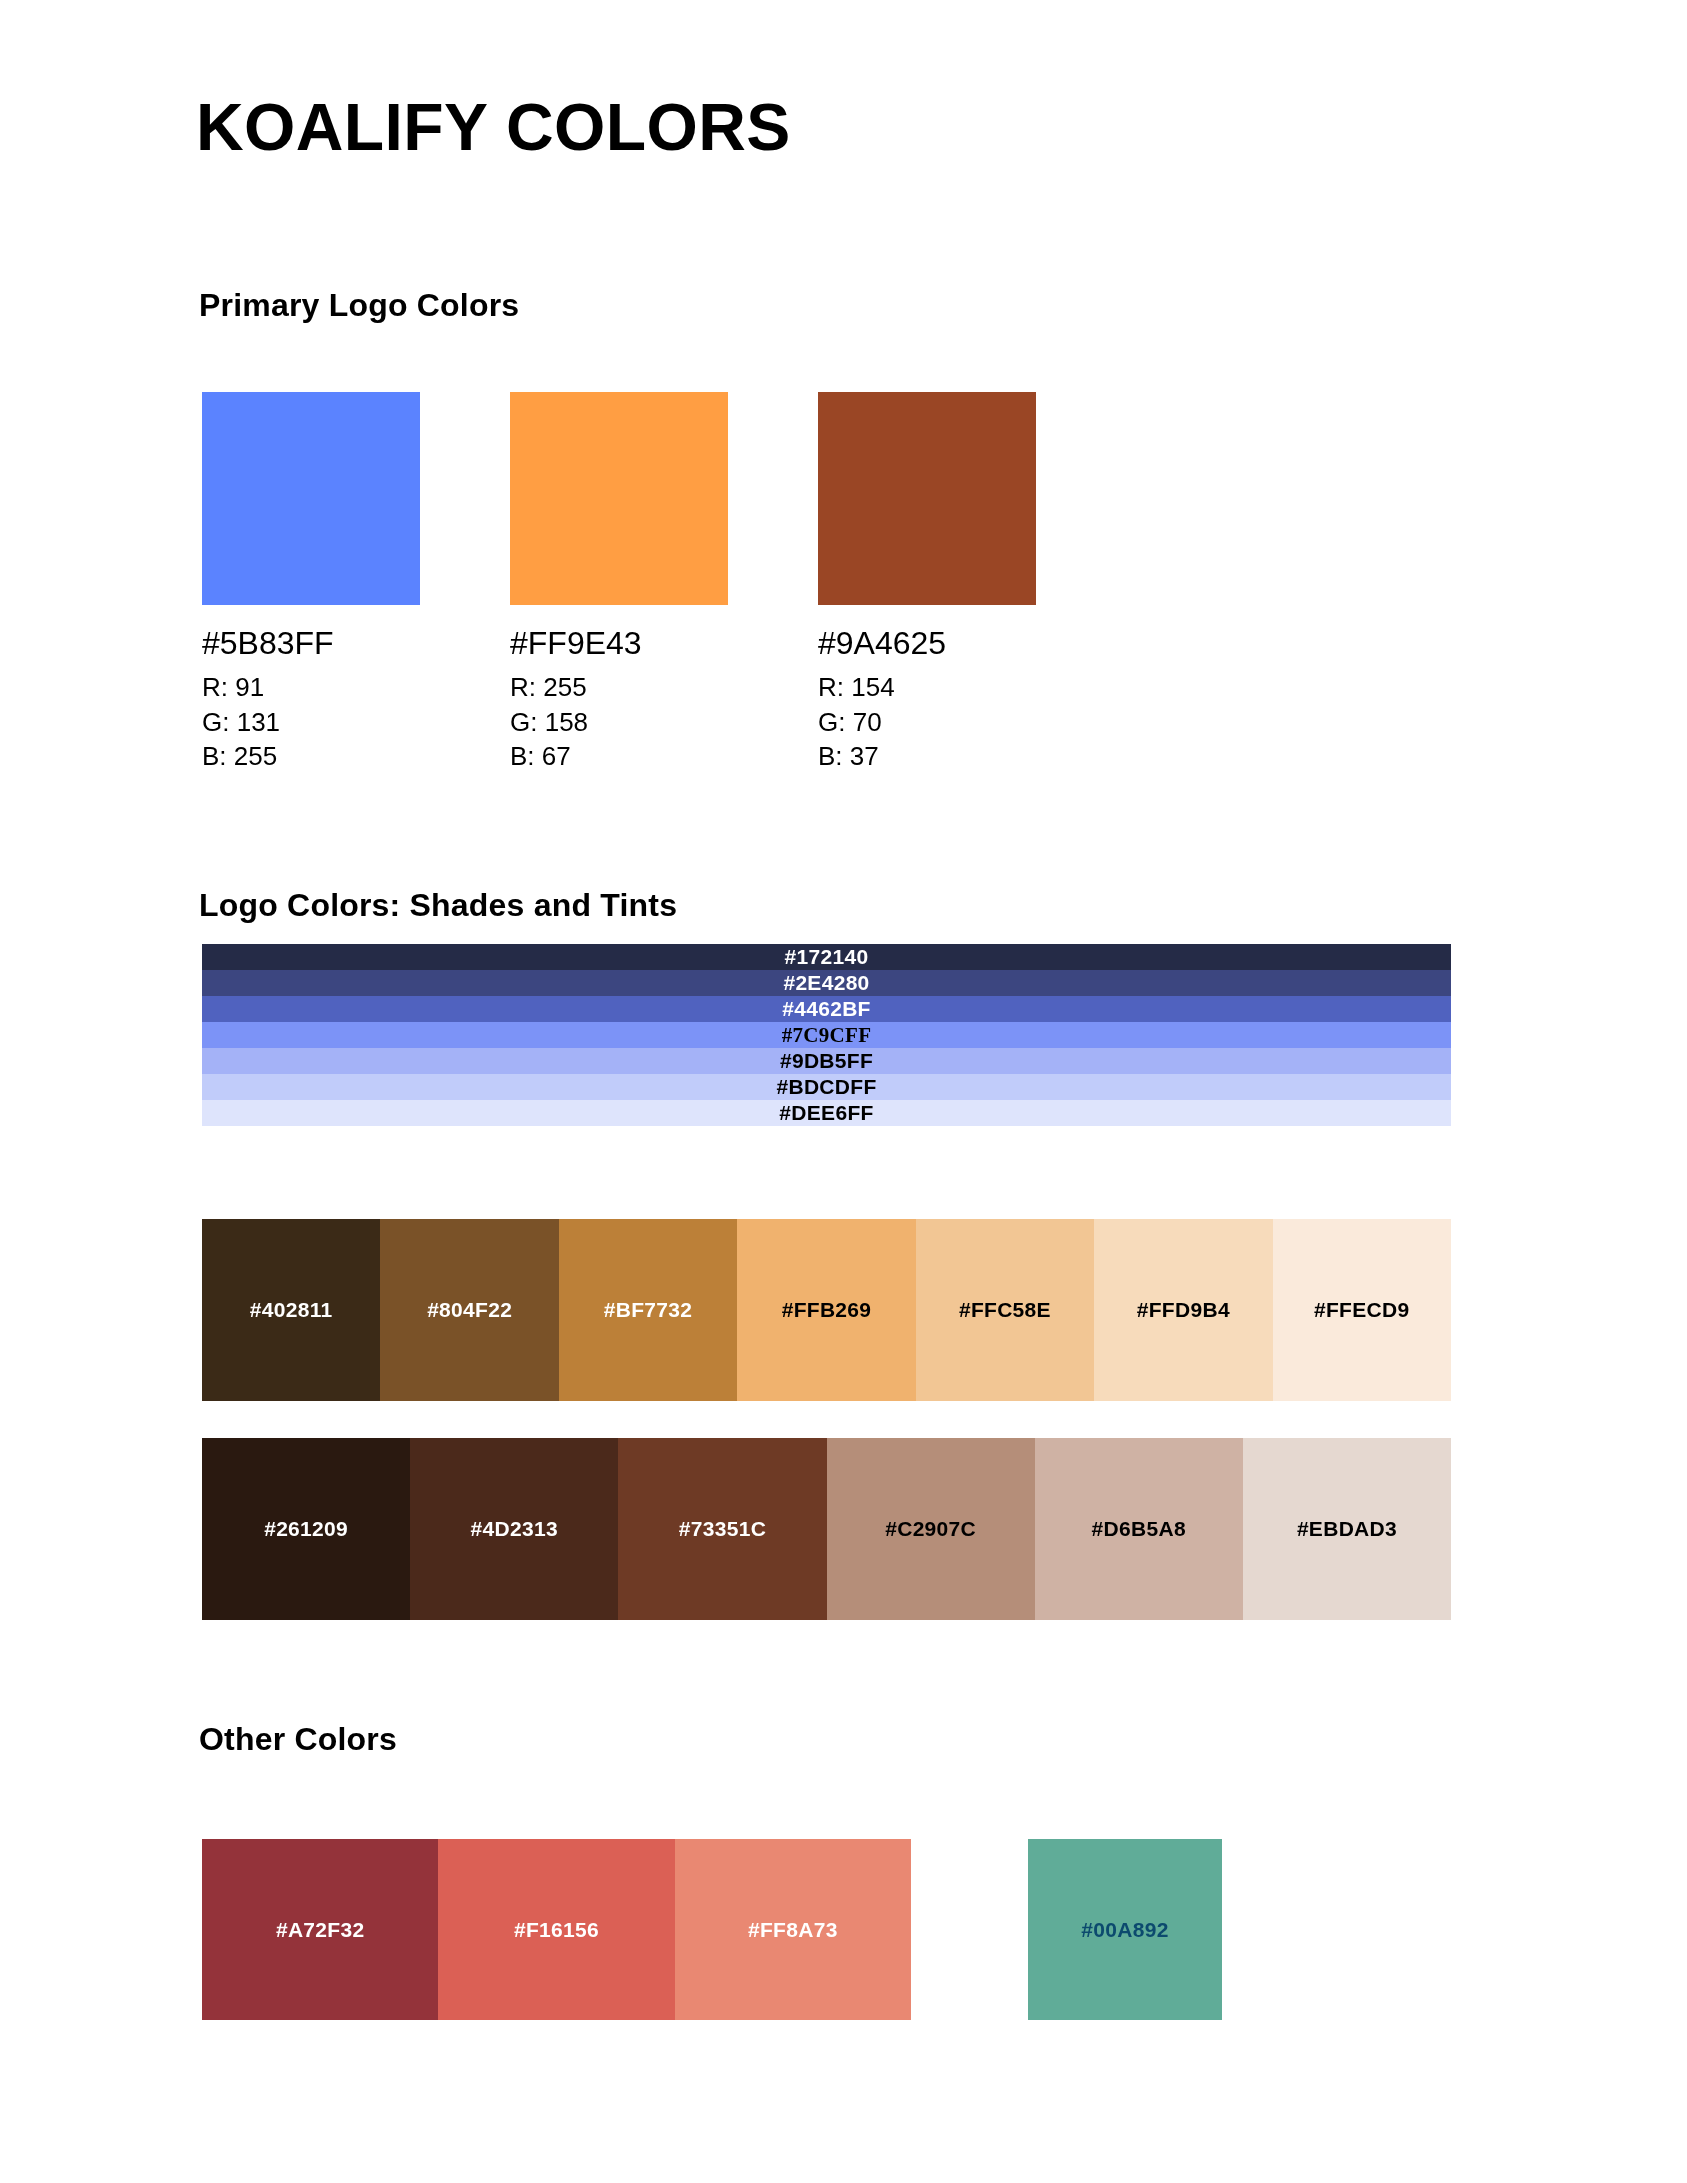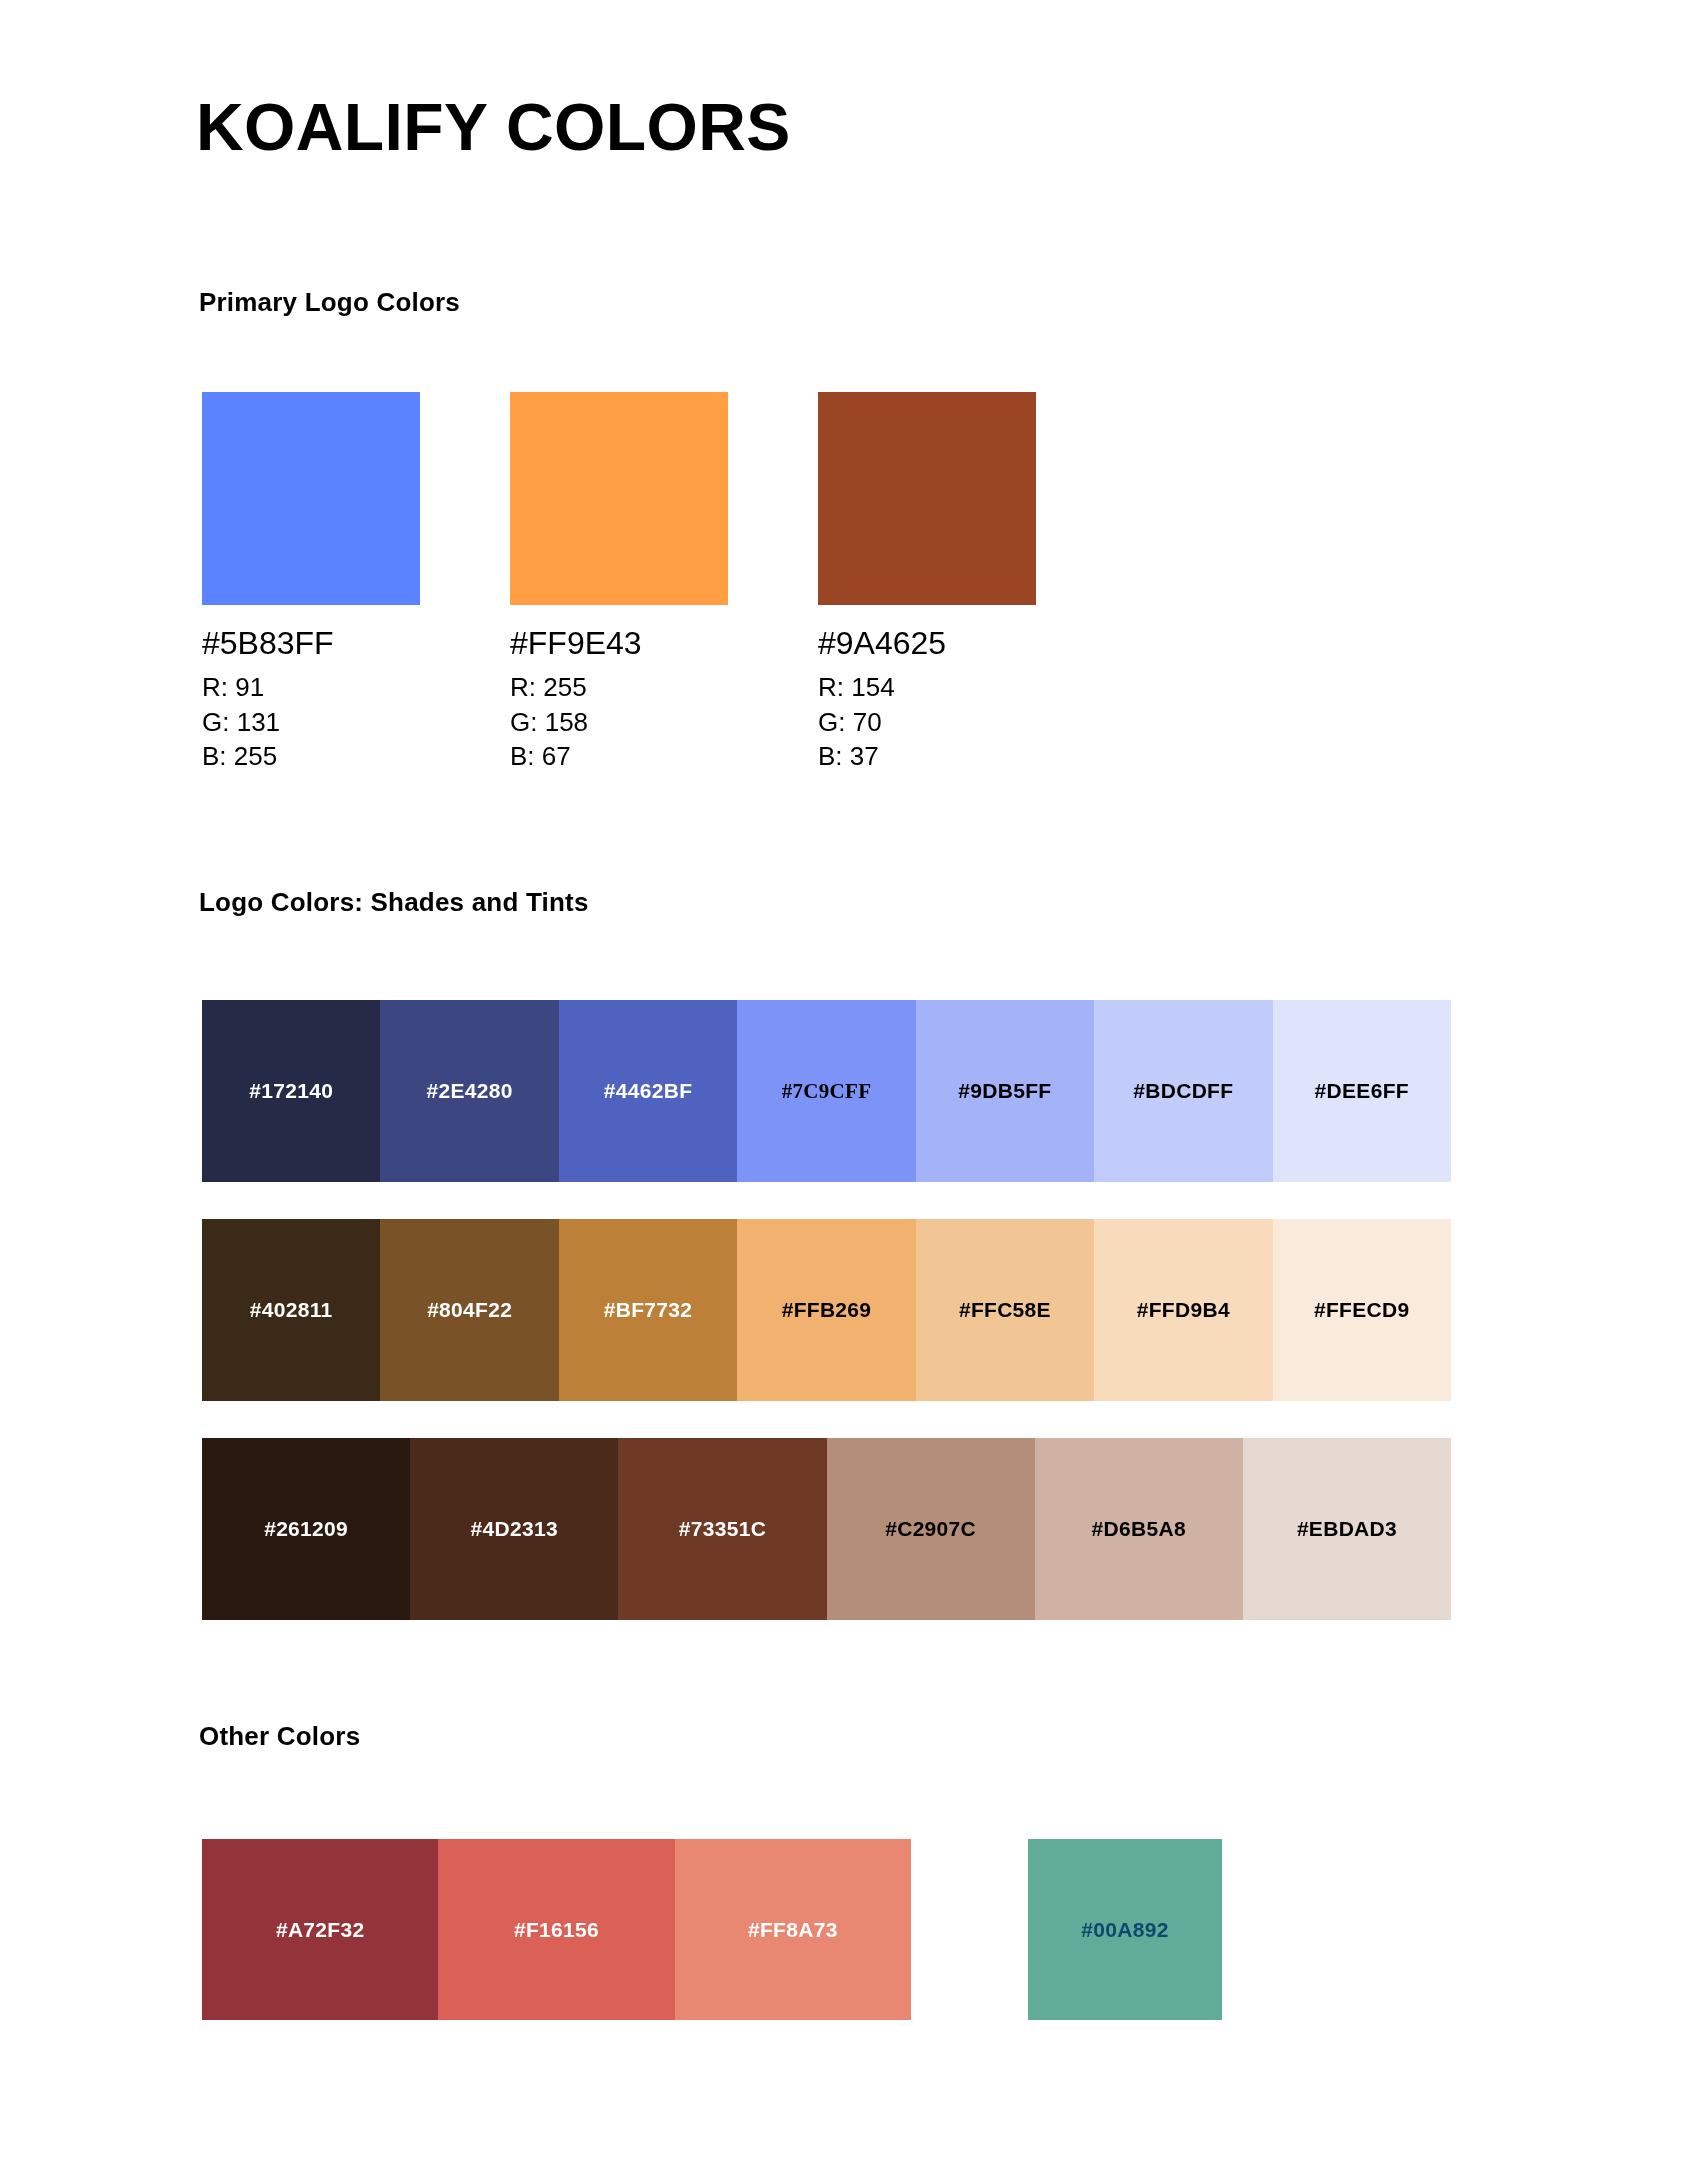--- a/index.html
+++ b/index.html
@@ -32,21 +32,21 @@
     font-size: 66px;
     font-weight: 700;
     letter-spacing: 0.4px;
     line-height: 1.05;
     color: #000000;
     white-space: nowrap;
   }
 
   .section-heading {
     position: absolute;
-    font-size: 26px;
+    font-size: 32px;
     font-weight: 700;
     color: #000000;
     letter-spacing: 0.2px;
     white-space: nowrap;
   }
   .sh-primary   { left: 199px; top: 287px; }
   .sh-shades    { left: 199px; top: 887px; }
   .sh-other     { left: 199px; top: 1721px; }
 
   
@@ -88,21 +88,21 @@
   .primary-rgb div { white-space: nowrap; }
 
   
   .shade-row {
     position: absolute;
     left: 202px;
     width: 1249px;
     height: 182px;
     display: flex;
   }
-  .row-blue   { top: 1000px; }
+  .row-blue   { top: 944px; flex-direction: column; }
   .row-orange { top: 1219px; }
   .row-brown  { top: 1438px; }
 
   .shade-cell {
     flex: 1 1 0;
     display: flex;
     align-items: center;
     justify-content: center;
     font-size: 21px;
     font-weight: 700;

